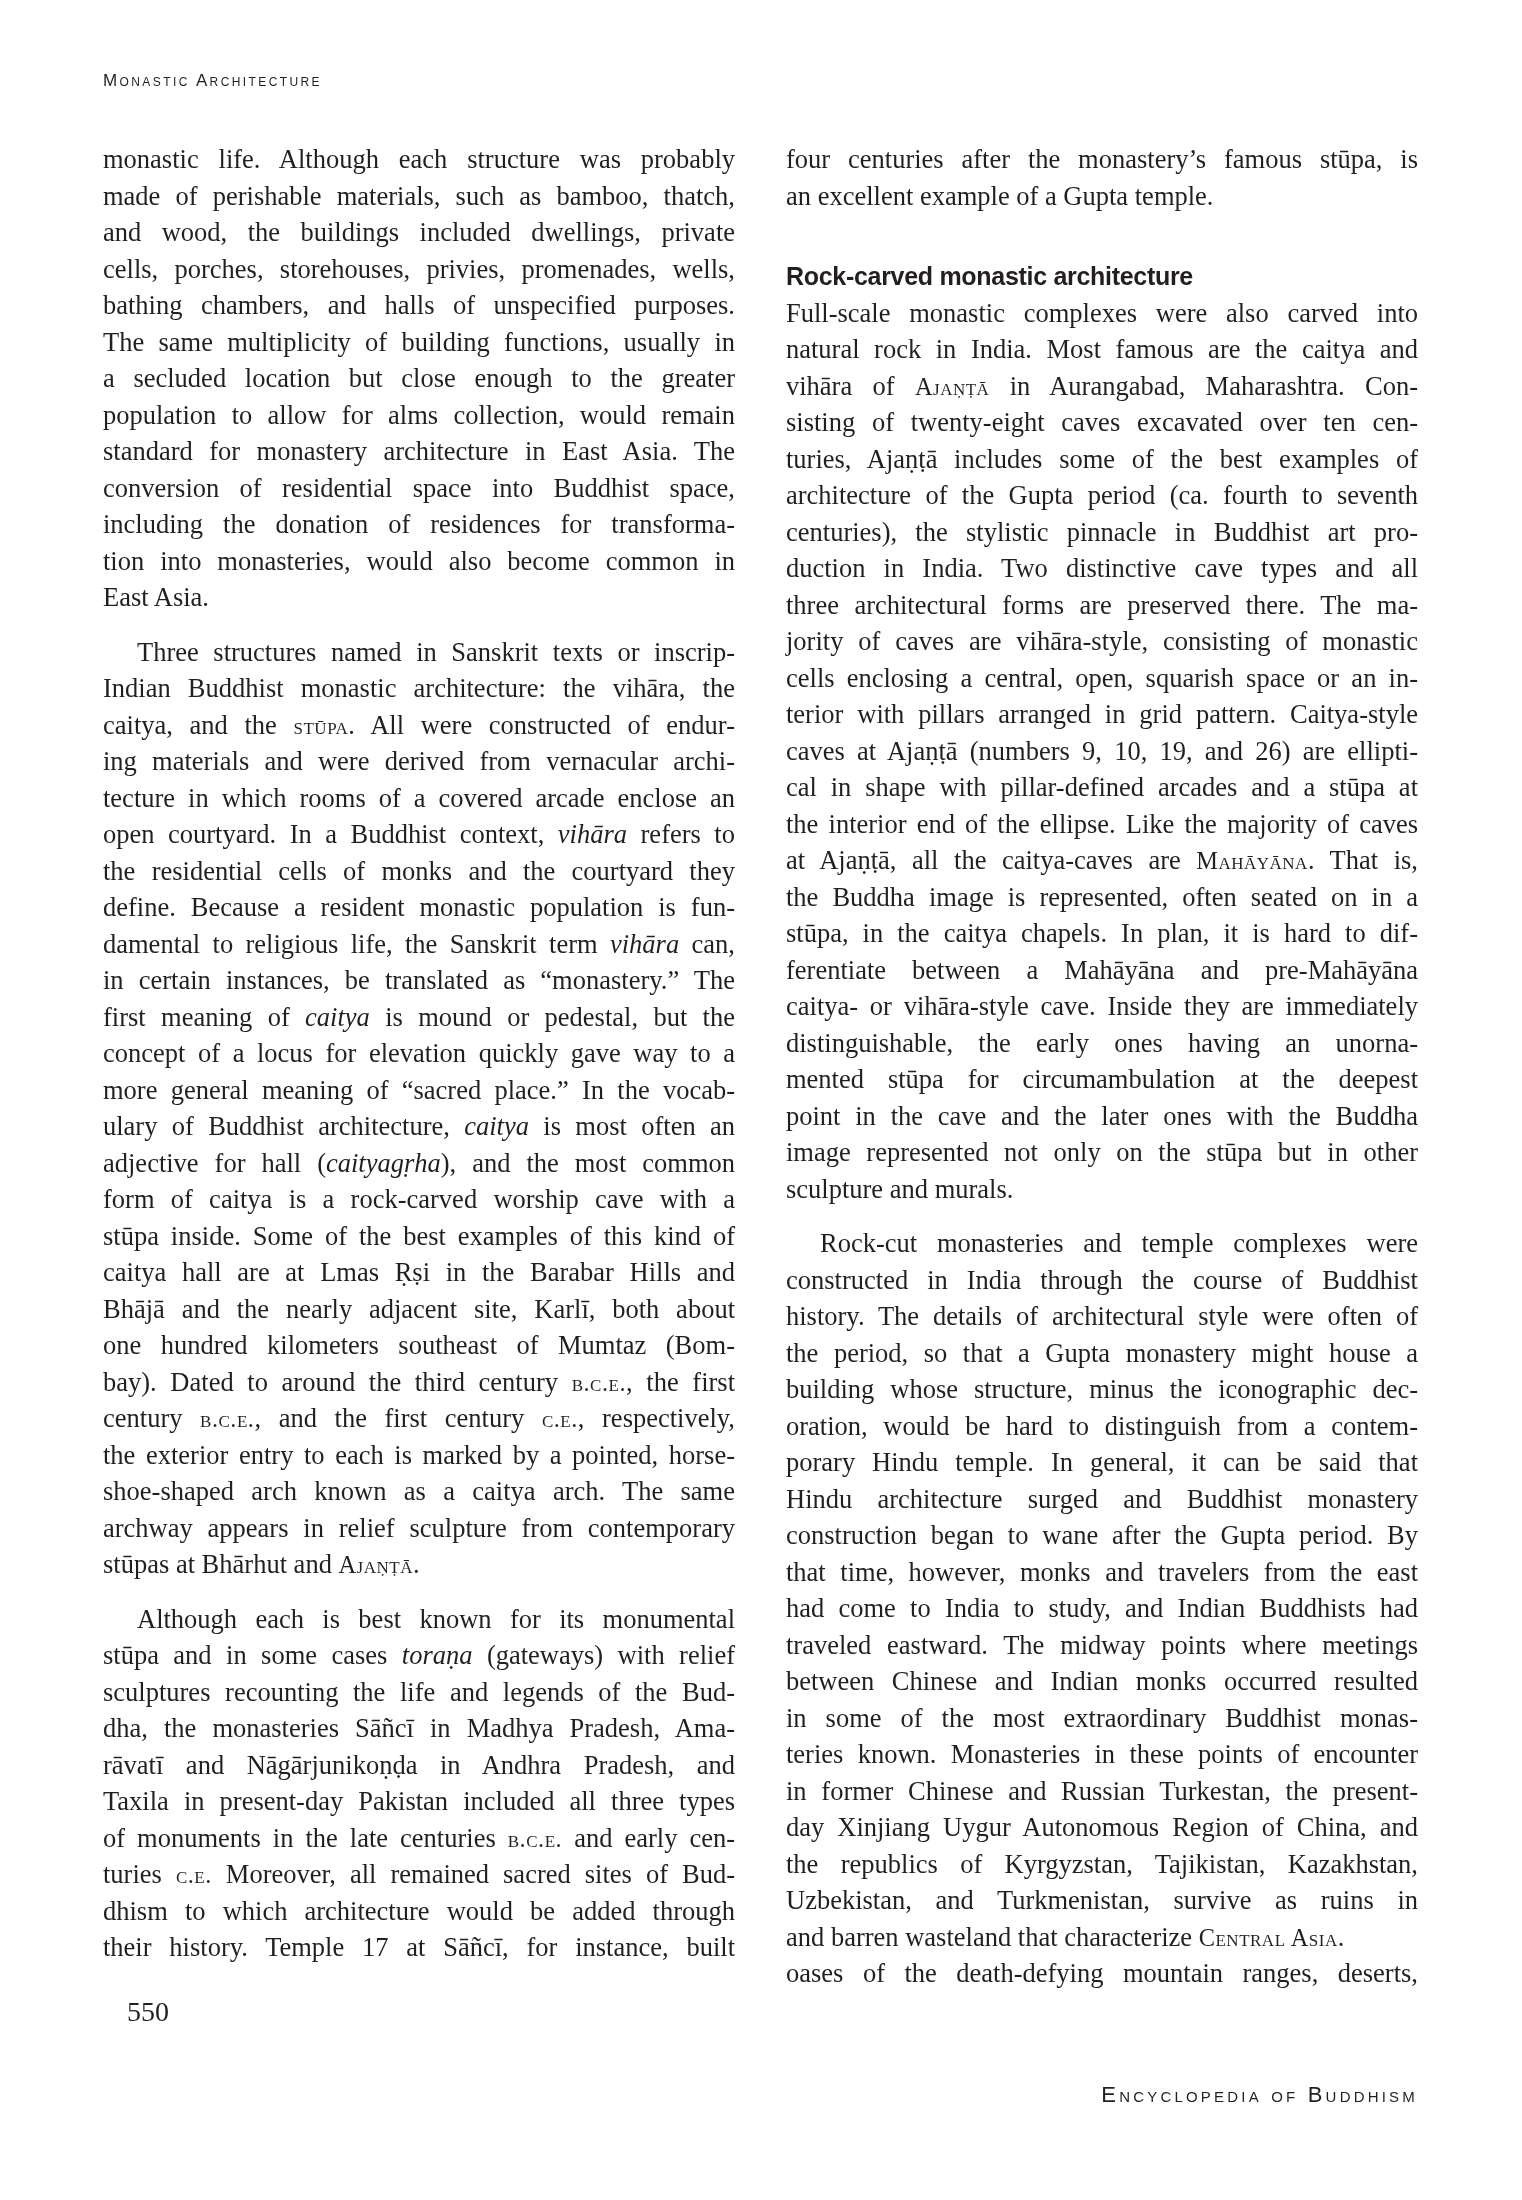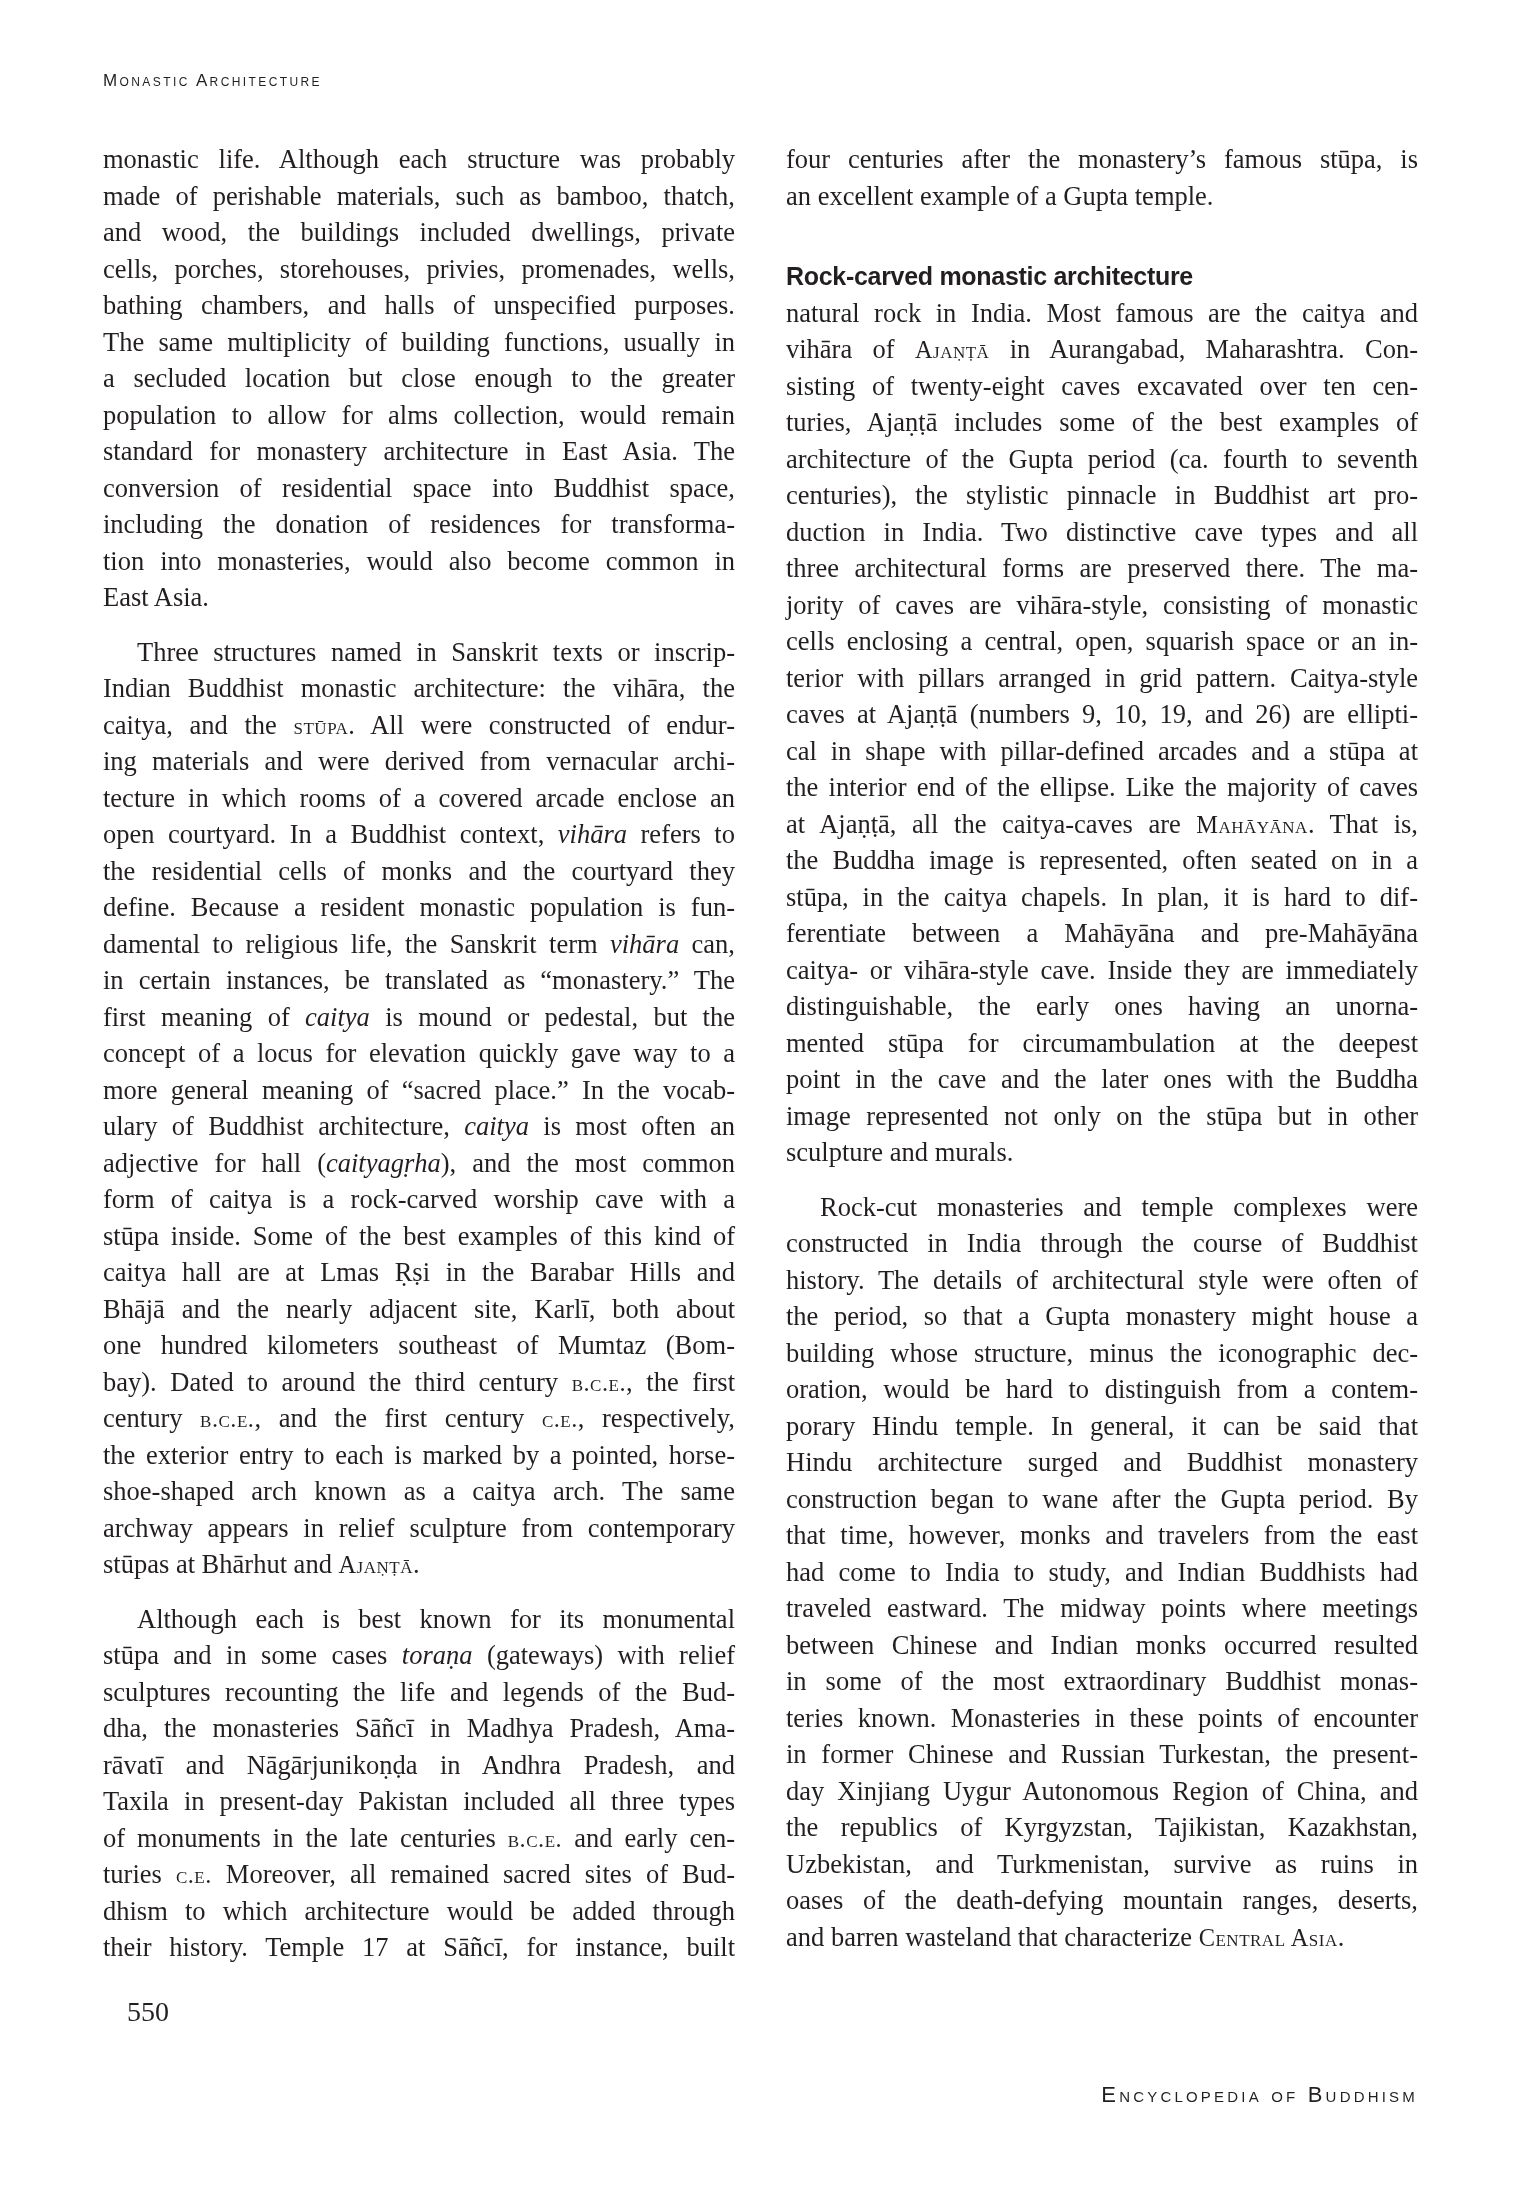--- a/index.html
+++ b/index.html
@@ -94,20 +94,21 @@
   <div>
       <div>
         <span class="ln"><span>four centuries after the monastery’s famous stūpa, is</span></span>
         <span class="ln last"><span>an excellent example of a Gupta temple.</span></span>
       </div>
     </div>
   <div class="head-gap"></div>
   <div class="section-heading">Rock-carved monastic architecture</div>
   <div>
       <div>
+        <span class="ln"><span>Full-scale monastic complexes were also carved into</span></span>
         <span class="ln"><span>natural rock in India. Most famous are the caitya and</span></span>
         <span class="ln"><span>vihāra of </span><span class="sc">Ajaṇṭā</span><span> in Aurangabad, Maharashtra. Con-</span></span>
         <span class="ln"><span>sisting of twenty-eight caves excavated over ten cen-</span></span>
         <span class="ln"><span>turies, Ajaṇṭā includes some of the best examples of</span></span>
         <span class="ln"><span>architecture of the Gupta period (ca. fourth to seventh</span></span>
         <span class="ln"><span>centuries), the stylistic pinnacle in Buddhist art pro-</span></span>
         <span class="ln"><span>duction in India. Two distinctive cave types and all</span></span>
         <span class="ln"><span>three architectural forms are preserved there. The ma-</span></span>
         <span class="ln"><span>jority of caves are vihāra-style, consisting of monastic</span></span>
         <span class="ln"><span>cells enclosing a central, open, squarish space or an in-</span></span>
@@ -140,20 +141,20 @@
         <span class="ln"><span>that time, however, monks and travelers from the east</span></span>
         <span class="ln"><span>had come to India to study, and Indian Buddhists had</span></span>
         <span class="ln"><span>traveled eastward. The midway points where meetings</span></span>
         <span class="ln"><span>between Chinese and Indian monks occurred resulted</span></span>
         <span class="ln"><span>in some of the most extraordinary Buddhist monas-</span></span>
         <span class="ln"><span>teries known. Monasteries in these points of encounter</span></span>
         <span class="ln"><span>in former Chinese and Russian Turkestan, the present-</span></span>
         <span class="ln"><span>day Xinjiang Uygur Autonomous Region of China, and</span></span>
         <span class="ln"><span>the republics of Kyrgyzstan, Tajikistan, Kazakhstan,</span></span>
         <span class="ln"><span>Uzbekistan, and Turkmenistan, survive as ruins in</span></span>
+        <span class="ln last"><span>and barren wasteland that characterize </span><span class="sc">Central Asia</span><span>.</span></span>
         <span class="ln"><span>oases of the death-defying mountain ranges, deserts,</span></span>
-        <span class="ln last"><span>and barren wasteland that characterize </span><span class="sc">Central Asia</span><span>.</span></span>
       </div>
     </div>
 </div>
 
 <div class="folio">550</div>
 <div class="book-title">Encyclopedia of Buddhism</div>
 
 </body></html>

